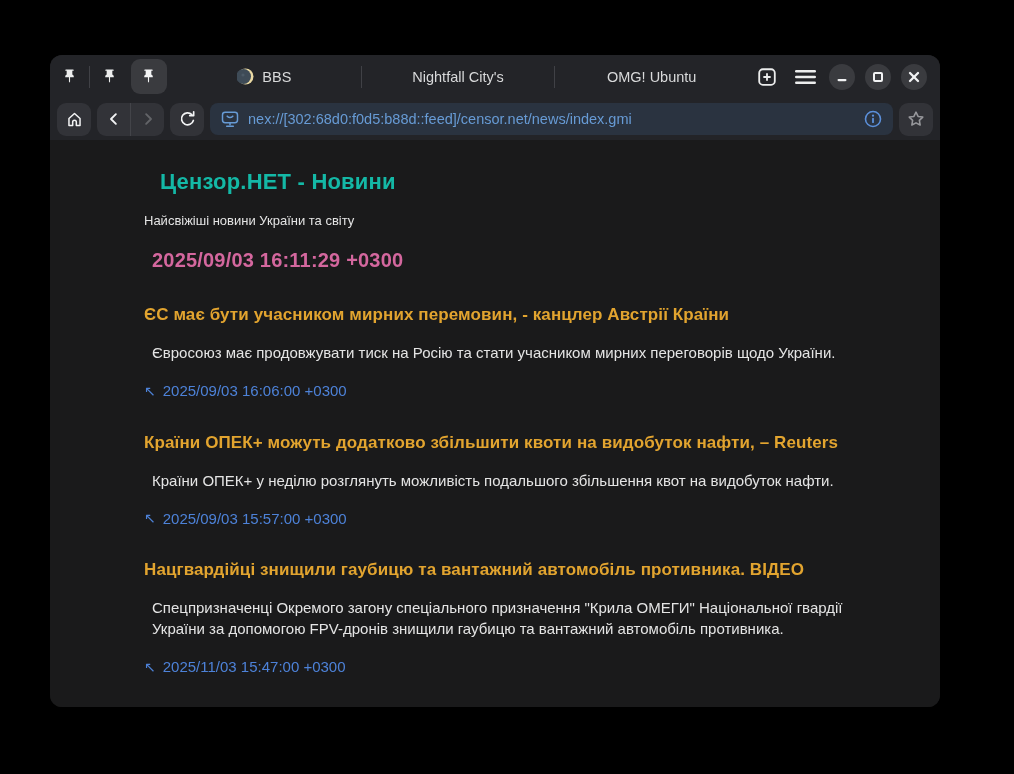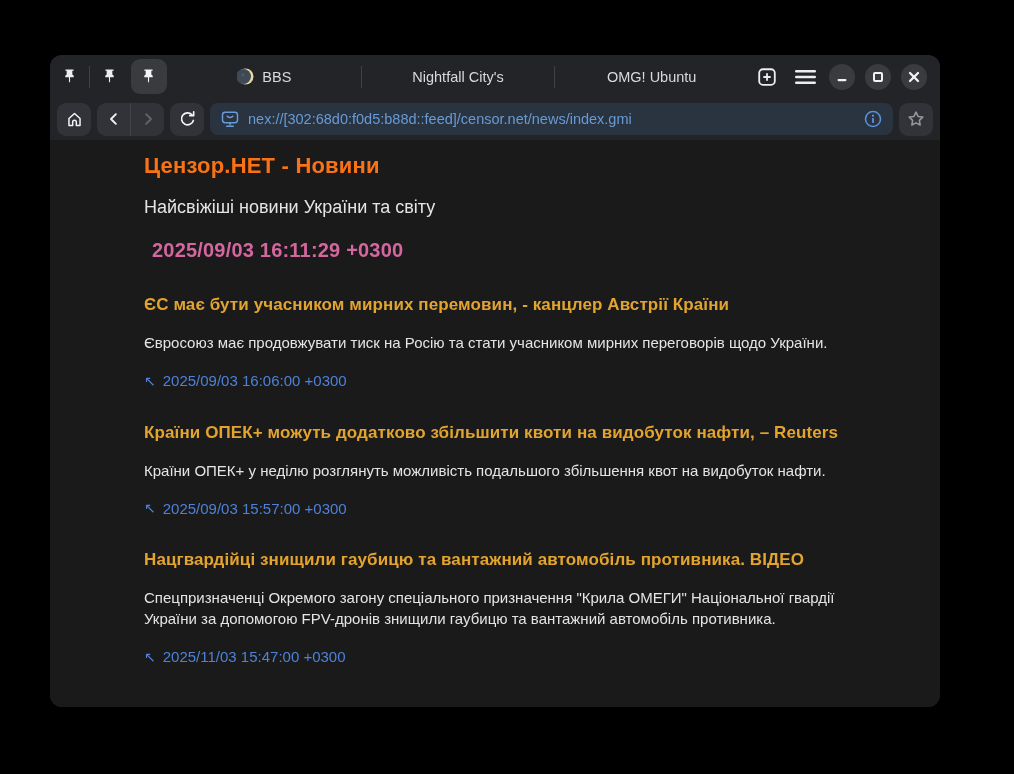--- a/index.html
+++ b/index.html
@@ -24,26 +24,26 @@
   .sq-btn{width:34px;height:33px;border-radius:9px;background:#323338;display:flex;
     align-items:center;justify-content:center;flex:none;}
   .nav-group{height:33px;border-radius:9px;background:#323338;display:flex;align-items:center;flex:none;}
   .nav-group .half{width:33px;height:33px;display:flex;align-items:center;justify-content:center;}
   .nav-group .sep{width:1px;height:33px;background:#434449;}
   .urlbar{flex:1;height:32px;border-radius:8px;background:#2a3340;display:flex;align-items:center;
     padding:0 10px;gap:8px;min-width:0;}
   .urltext{flex:1;color:#679bd5;font-size:14.5px;white-space:nowrap;overflow:hidden;}
   
   .content{flex:1;background:#1a1a1b;padding:13px 40px 0 94px;overflow:hidden;}
-  .page-title{margin:0;font-size:22px;font-weight:600;color:#f97316;letter-spacing:.2px;}
-  .subtitle{margin:18px 0 16px 0;font-size:18px;color:#e4e4e4;}
+  .page-title{margin:16px;font-size:22px;font-weight:600;color:#14b8a6;letter-spacing:.2px;}
+  .subtitle{margin:18px 0 16px 0;font-size:13px;color:#e4e4e4;}
   .datetime{margin:21px 0 0 8px;font-size:20px;font-weight:600;color:#d4679e;letter-spacing:.2px;}
   .article{margin-top:0;}
   .article .headline{margin:33px 0 0 0;font-size:17px;font-weight:600;color:#e2a42f;letter-spacing:.1px;}
-  .article .body{margin:17px 0 0 0;font-size:15px;line-height:1.4;color:#e4e4e4;max-width:700px;}
+  .article .body{margin:17px 0 0 8px;font-size:15px;line-height:1.4;color:#e4e4e4;max-width:700px;}
   .article .timelink{display:inline-flex;align-items:center;gap:7px;margin-top:19px;
     color:#4d82d8;font-size:15px;text-decoration:none;cursor:pointer;}
   .article .arrow{font-size:14px;line-height:1;}
   svg{display:block;}
 </style>
 </head>
 <body>
 
 <div class="window">
 

